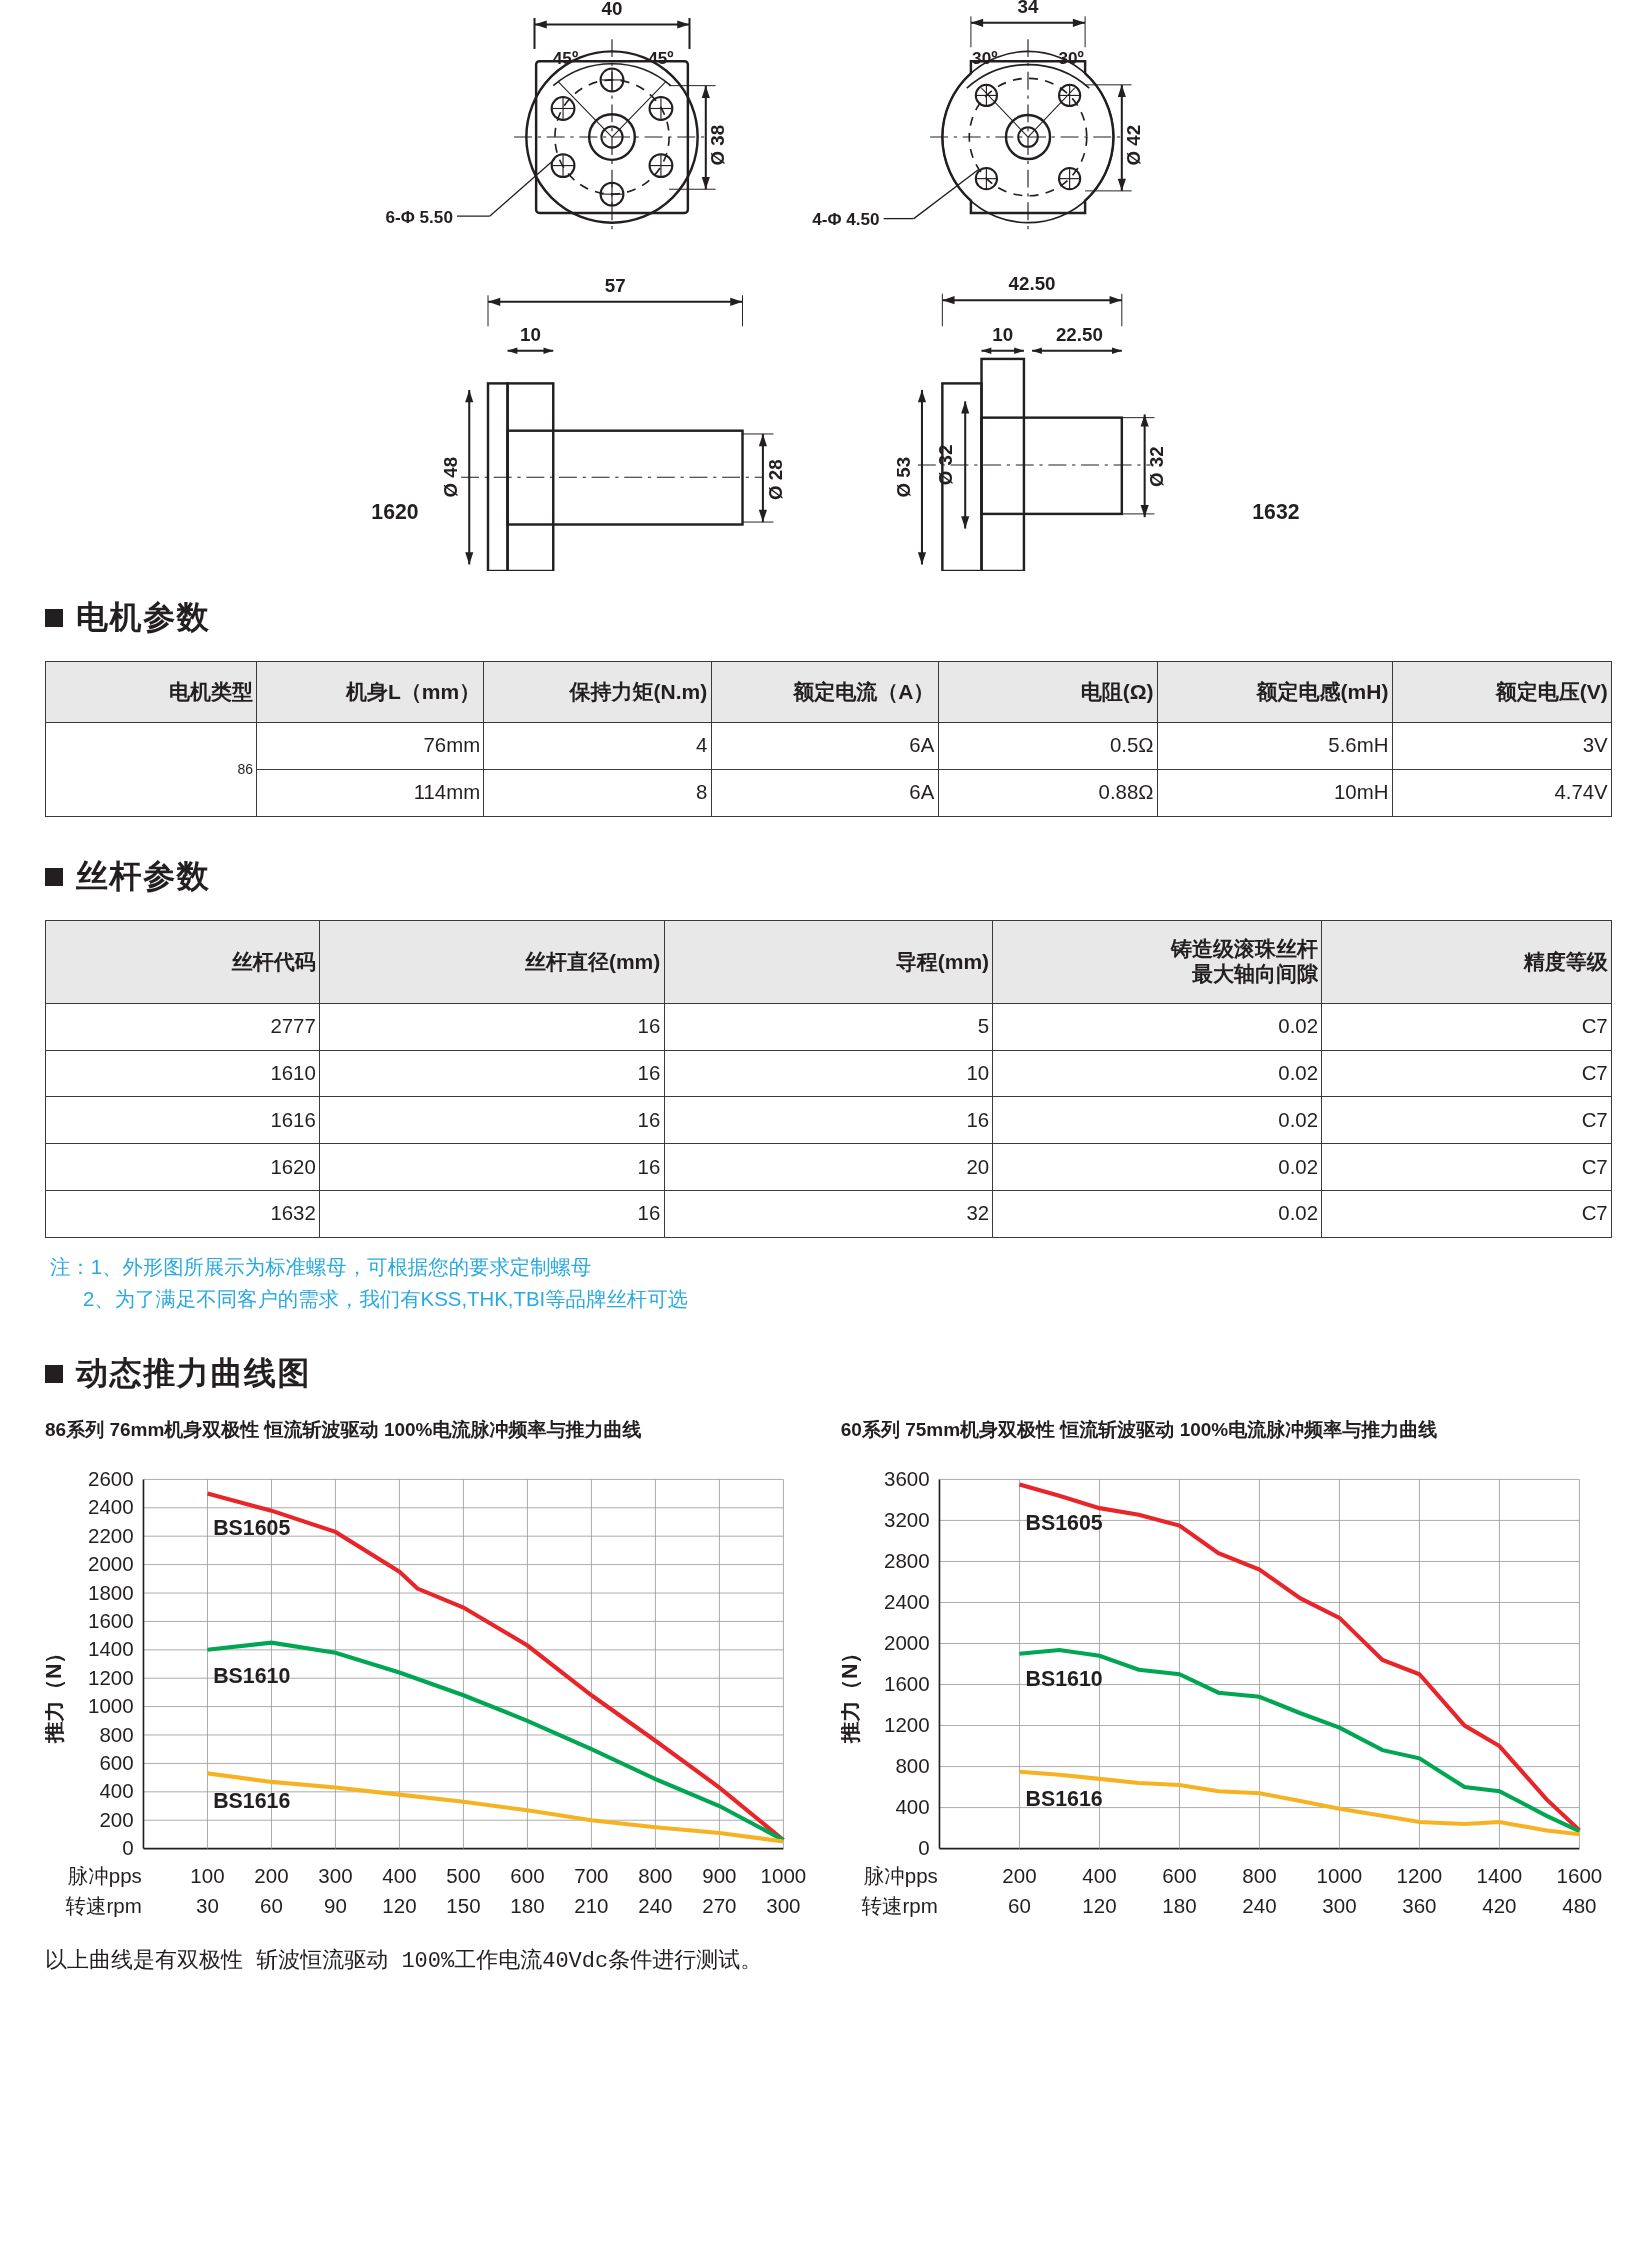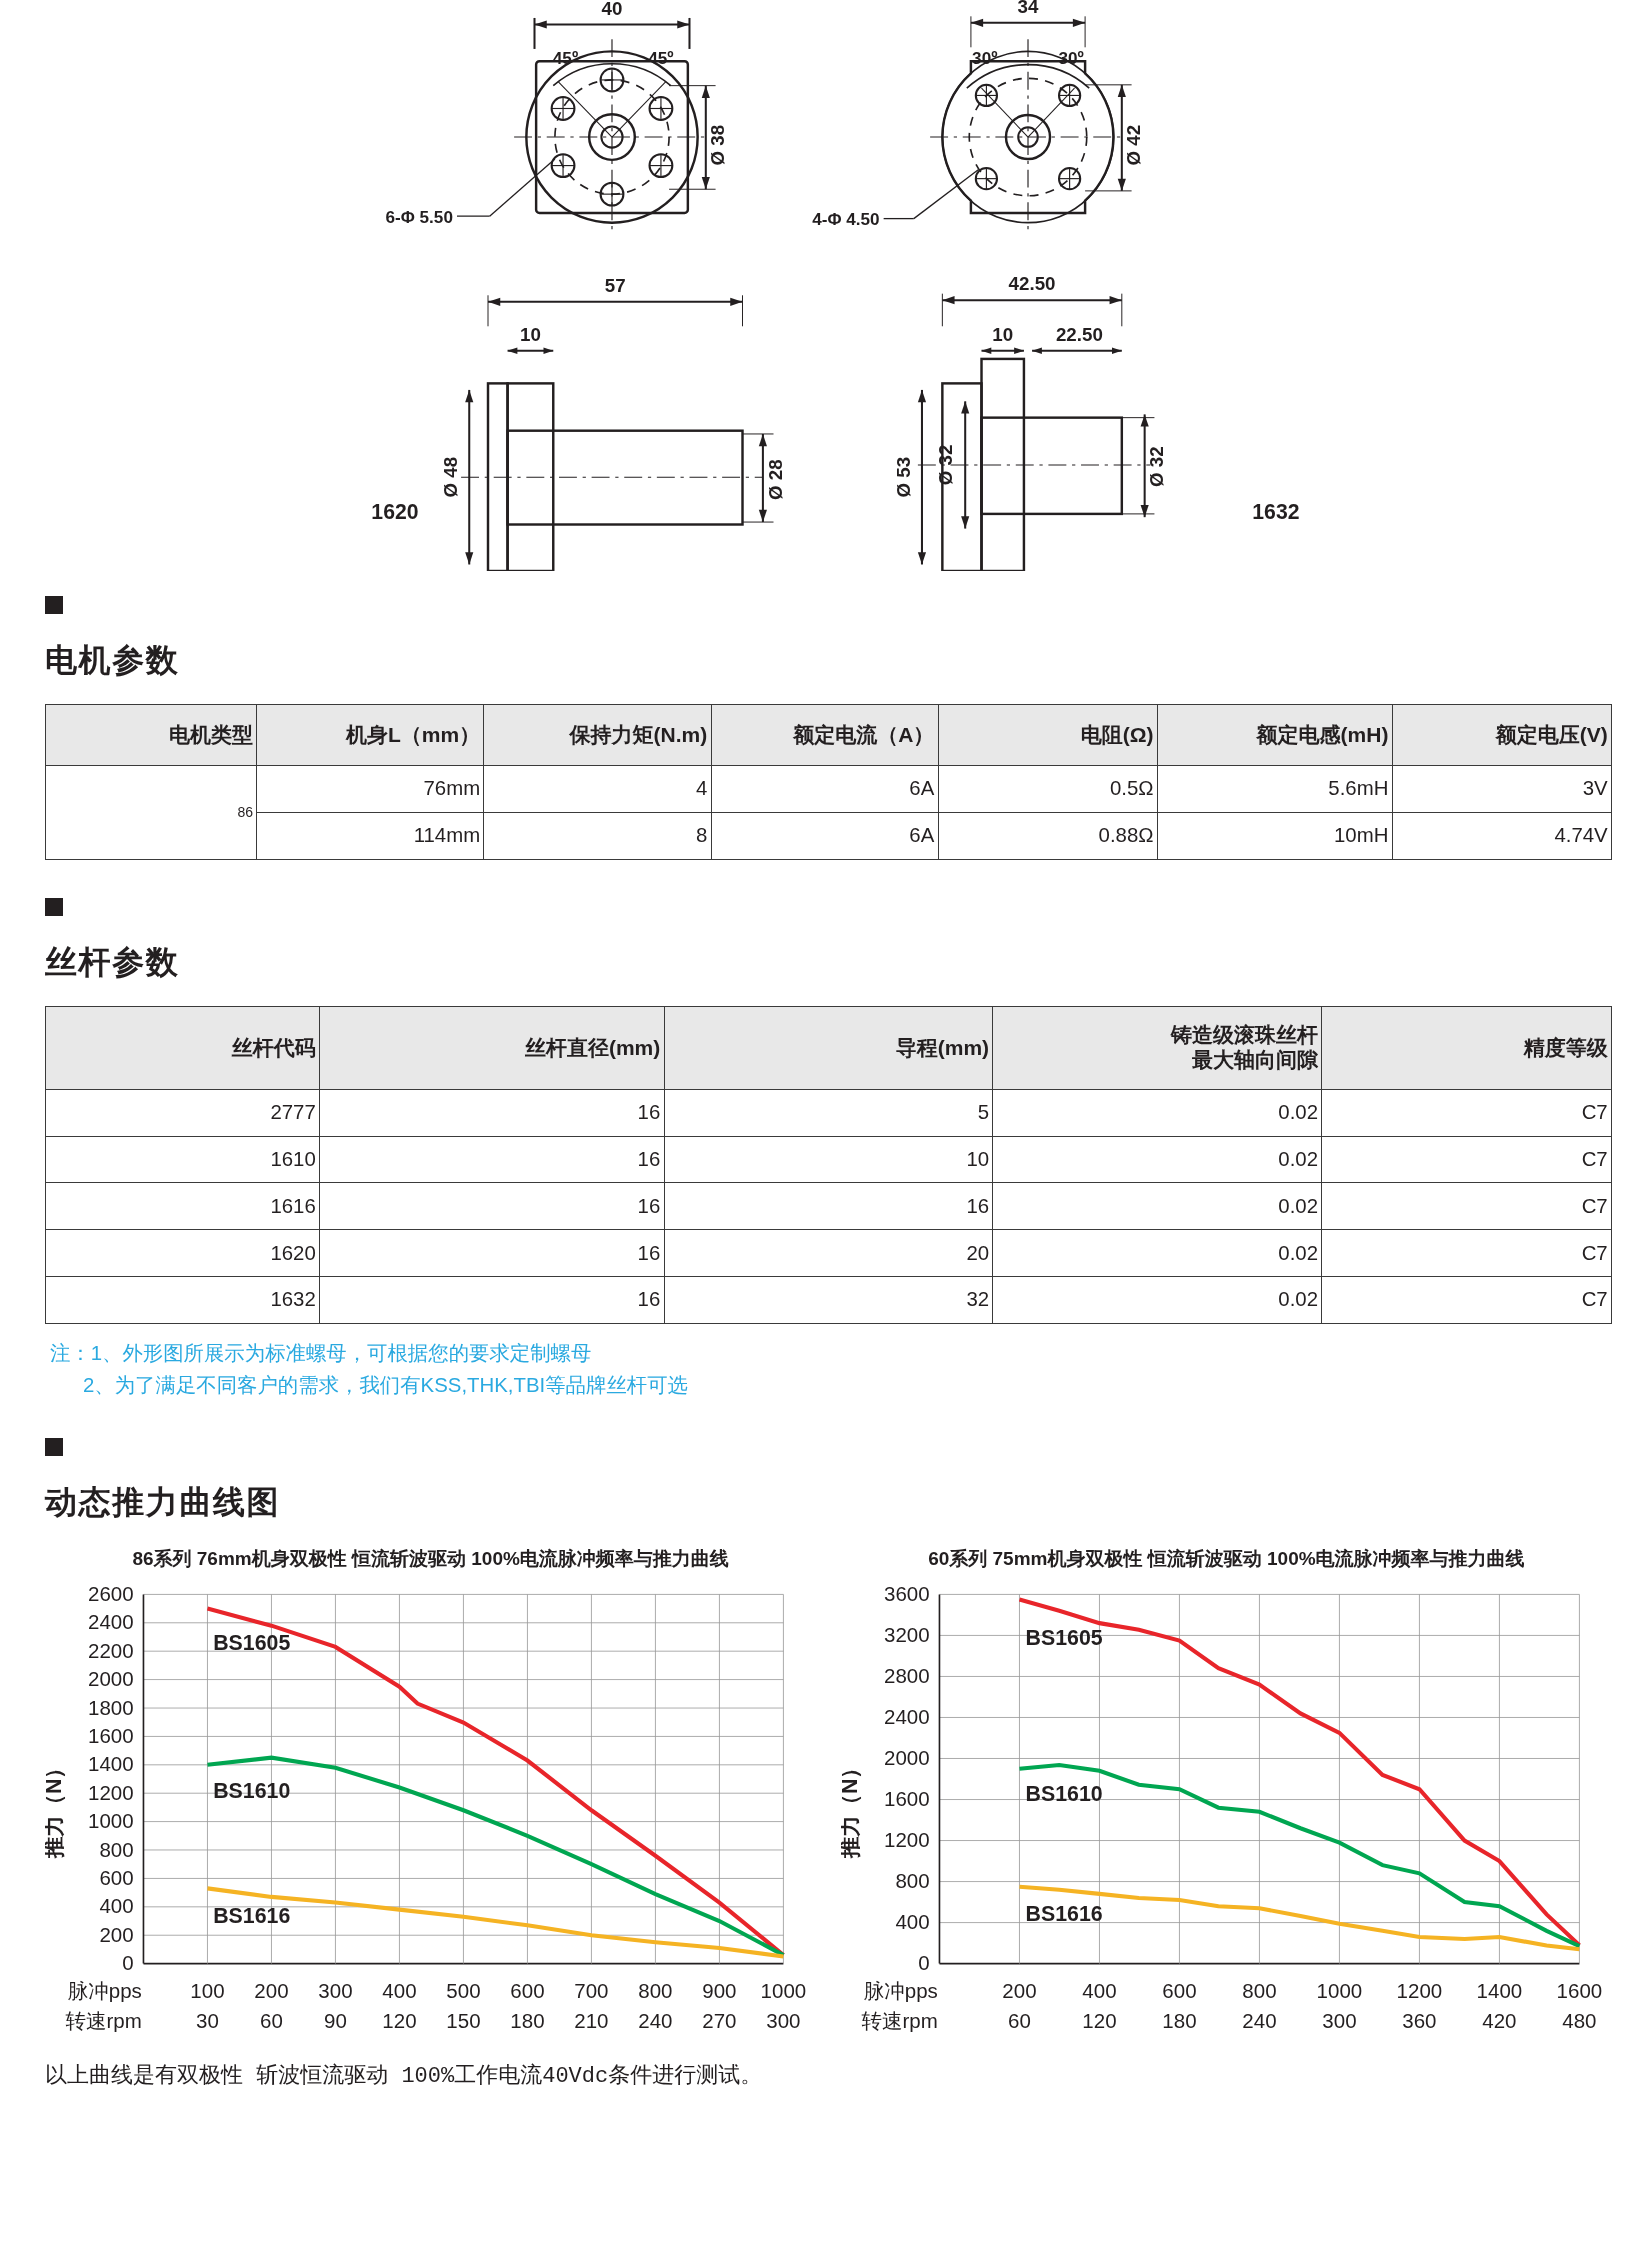--- a/index.html
+++ b/index.html
@@ -13,23 +13,22 @@
   }
   .page { width: 1641px; padding: 0 29px 33px 45px; }
 
   
   .drawings { position: relative; height: 571px; }
   .dim-text { font-size: 23px; font-weight: bold; fill: #231f20; }
   .dim-text-sm { font-size: 21px; font-weight: bold; fill: #231f20; }
 
   
   .section-head {
-    display: flex; align-items: flex-start; gap: 25px;
+    display: flex; align-items: center; gap: 13px;
     margin: 24.5px 0 21px 0;
-    flex-direction: column;
   }
   .sq { width: 18px; height: 18px; background: #231f20; display: inline-block; }
   .section-title { font-size: 32px; font-weight: bold; letter-spacing: 1.6px; }
 
   
   table { border-collapse: collapse; width: 100%; }
   .tbl { border: 1.6px solid #3a3a3a; }
   .tbl th, .tbl td {
     border: 1.2px solid #3a3a3a;
     text-align: right;
@@ -46,21 +45,21 @@
   .tbl td.rowspan-cell { font-size: 14px; }
   .two-line { line-height: 1.18; }
 
   .note { color: #2aa9e0; font-size: 20.4px; line-height: 1.55; margin-top: 14.7px; }
   .note div { padding-left: 4.9px; }
   .note div:nth-child(2) { padding-left: 38px; }
 
   
   .charts { display: flex; gap: 24.5px; margin-top: 21px; }
   .chart-block { flex: 1 1 0; }
-  .chart-title { font-size: 19px; font-weight: bold; text-align: center; margin-bottom: 6px; }
+  .chart-title { font-size: 19px; font-weight: bold; text-align: left; margin-bottom: 20px; }
   .chart-svg { display: block; width: 100%; }
   .axis-tick { font-size: 25px; fill: #231f20; font-family: "Liberation Sans", sans-serif; }
   .axis-ylabel { font-size: 26px; fill: #231f20; font-weight: bold; }
   .series-label { font-size: 26px; fill: #231f20; font-weight: bold; }
   .row-label { font-size: 25px; fill: #231f20; }
   .footer-note { font-size: 22px; margin-top: 23px; font-family: Liberation Mono, monospace; }
 </style>
 </head>
 <body>
 

